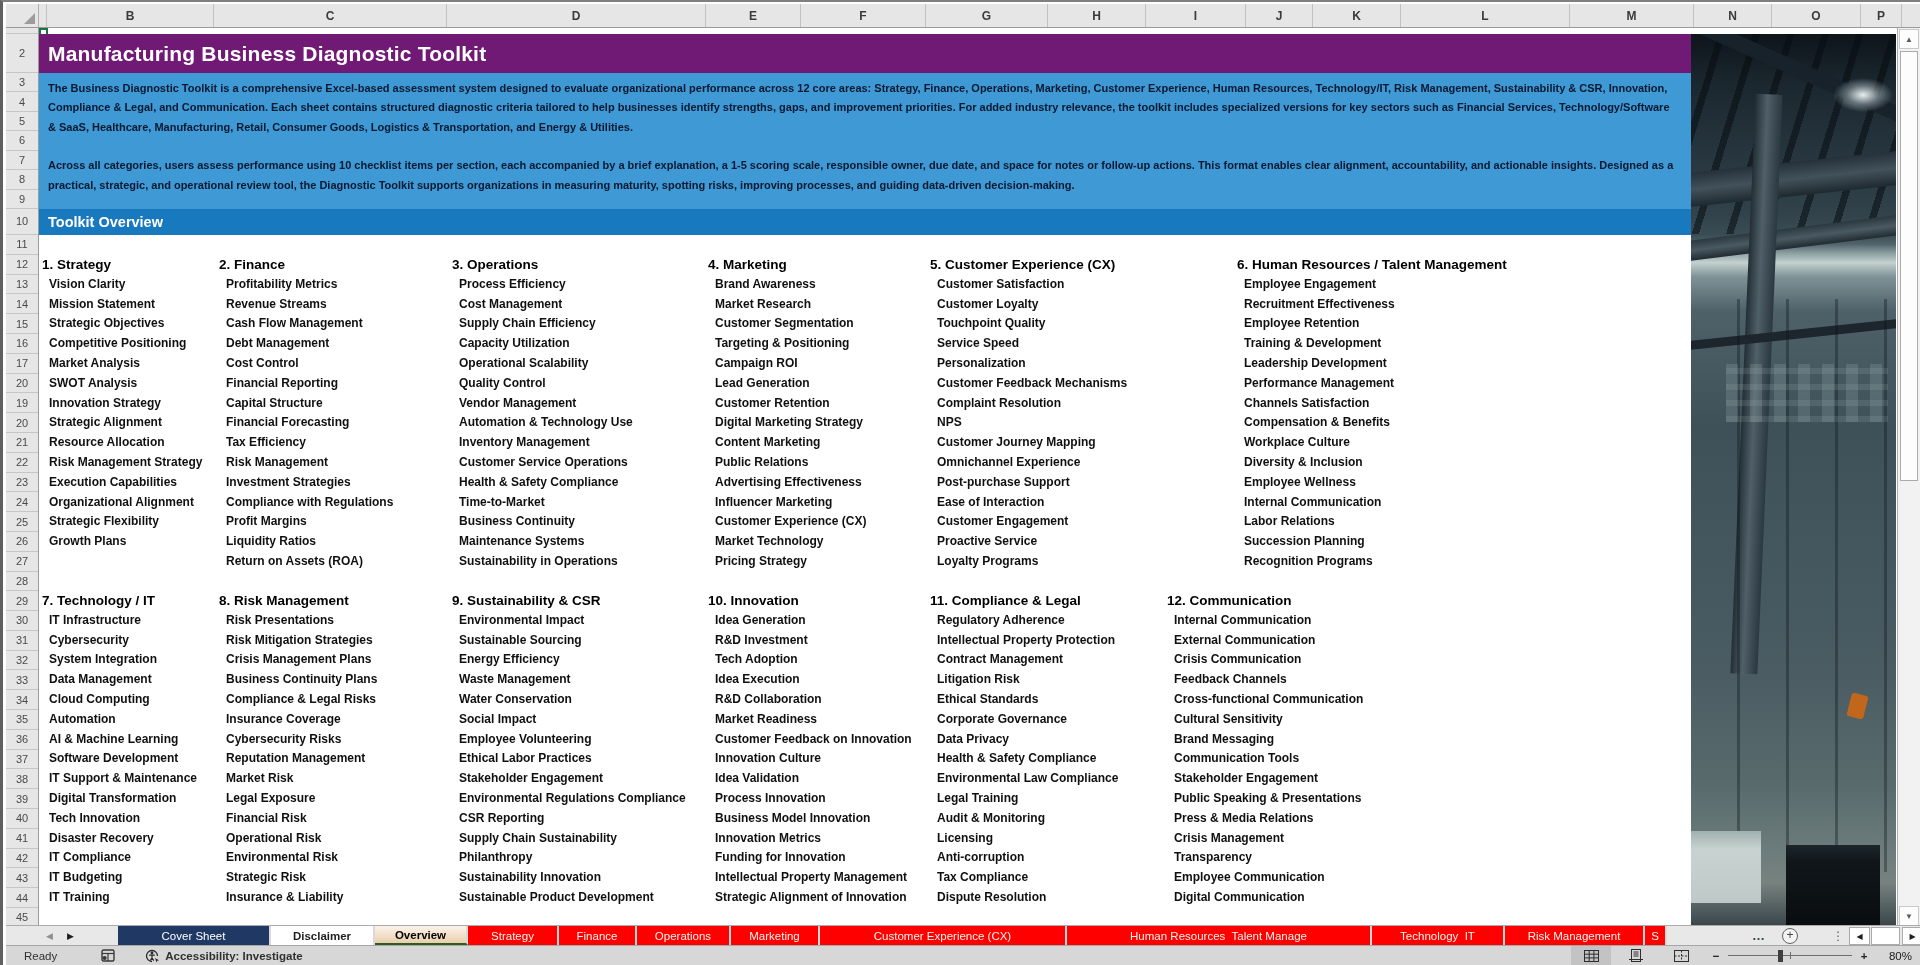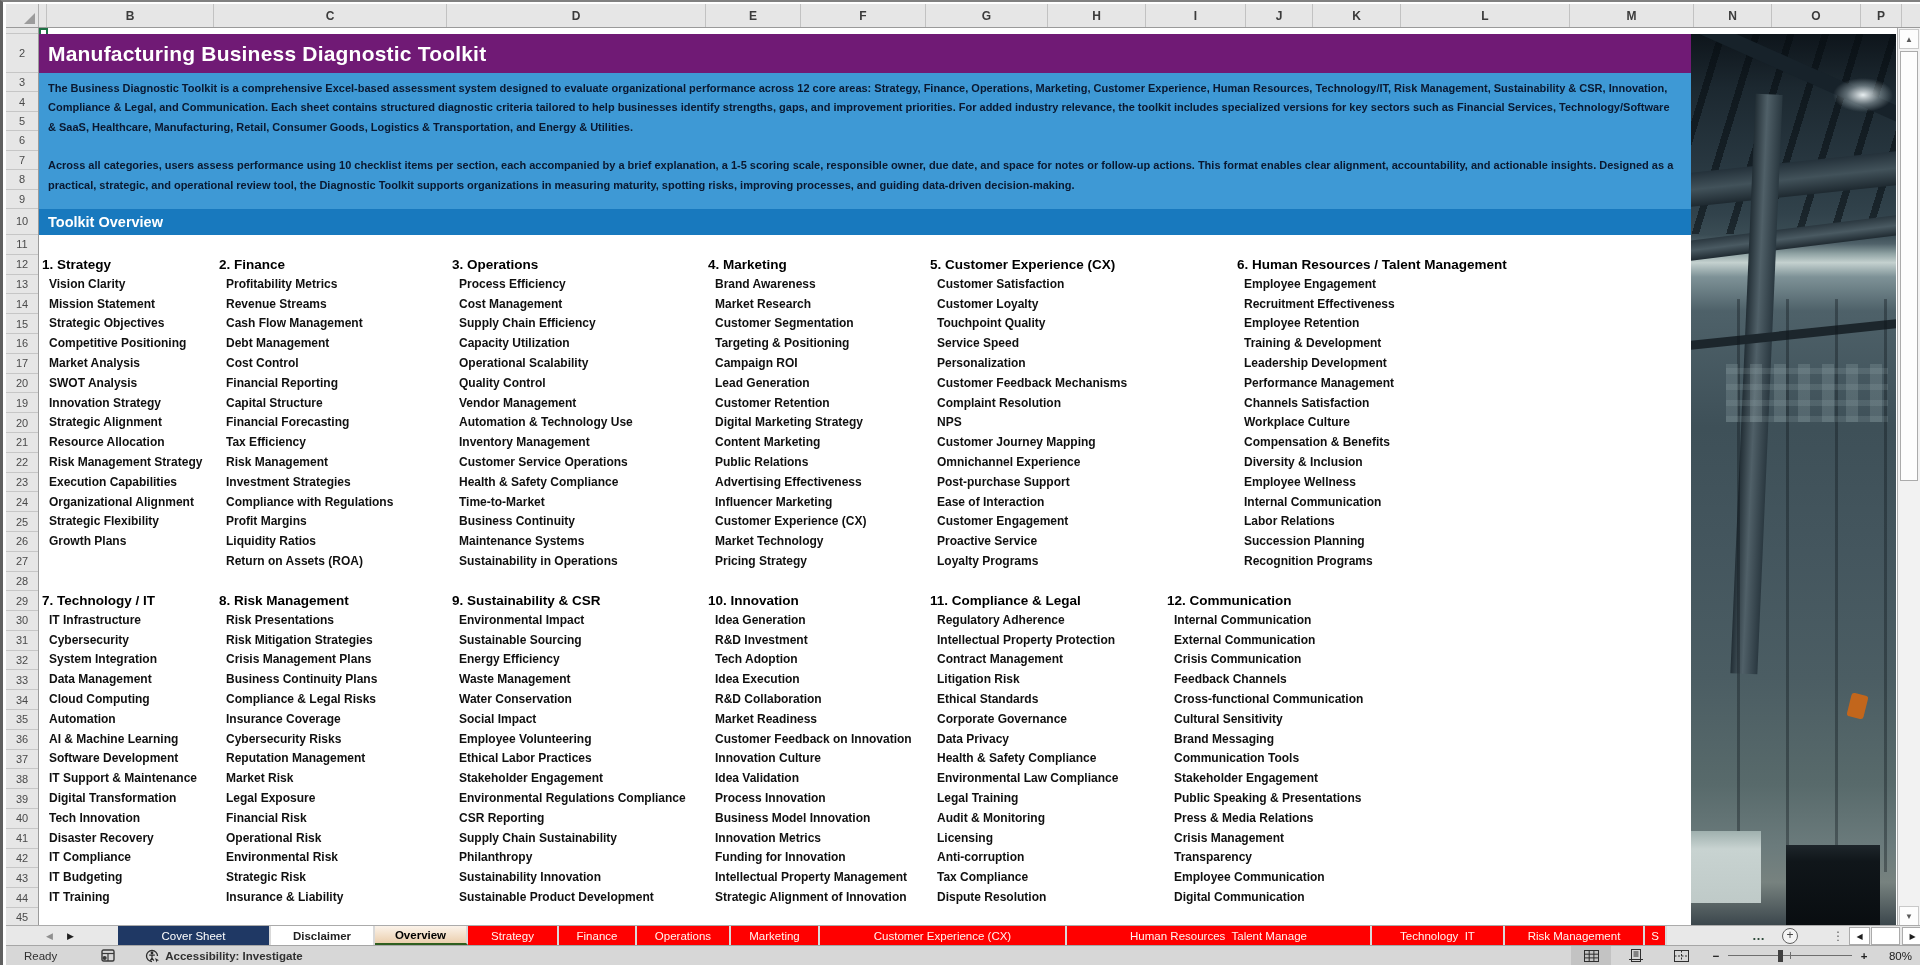--- a/index.html
+++ b/index.html
@@ -318,22 +318,22 @@
         </div>
         <div class="seccol" style="left: 1198px; width: 454px;">
           <div class="sech">6. Human Resources / Talent Management</div>
           <div class="secitem">Employee Engagement</div>
           <div class="secitem">Recruitment Effectiveness</div>
           <div class="secitem">Employee Retention</div>
           <div class="secitem">Training &amp; Development</div>
           <div class="secitem">Leadership Development</div>
           <div class="secitem">Performance Management</div>
           <div class="secitem">Channels Satisfaction</div>
+          <div class="secitem">Compensation &amp; Benefits</div>
           <div class="secitem">Workplace Culture</div>
-          <div class="secitem">Compensation &amp; Benefits</div>
           <div class="secitem">Diversity &amp; Inclusion</div>
           <div class="secitem">Employee Wellness</div>
           <div class="secitem">Internal Communication</div>
           <div class="secitem">Labor Relations</div>
           <div class="secitem">Succession Planning</div>
           <div class="secitem">Recognition Programs</div>
         </div>
       </div>
     <div id="band2" class="secband">
         <div class="seccol" style="left: 3px; width: 177px;">

